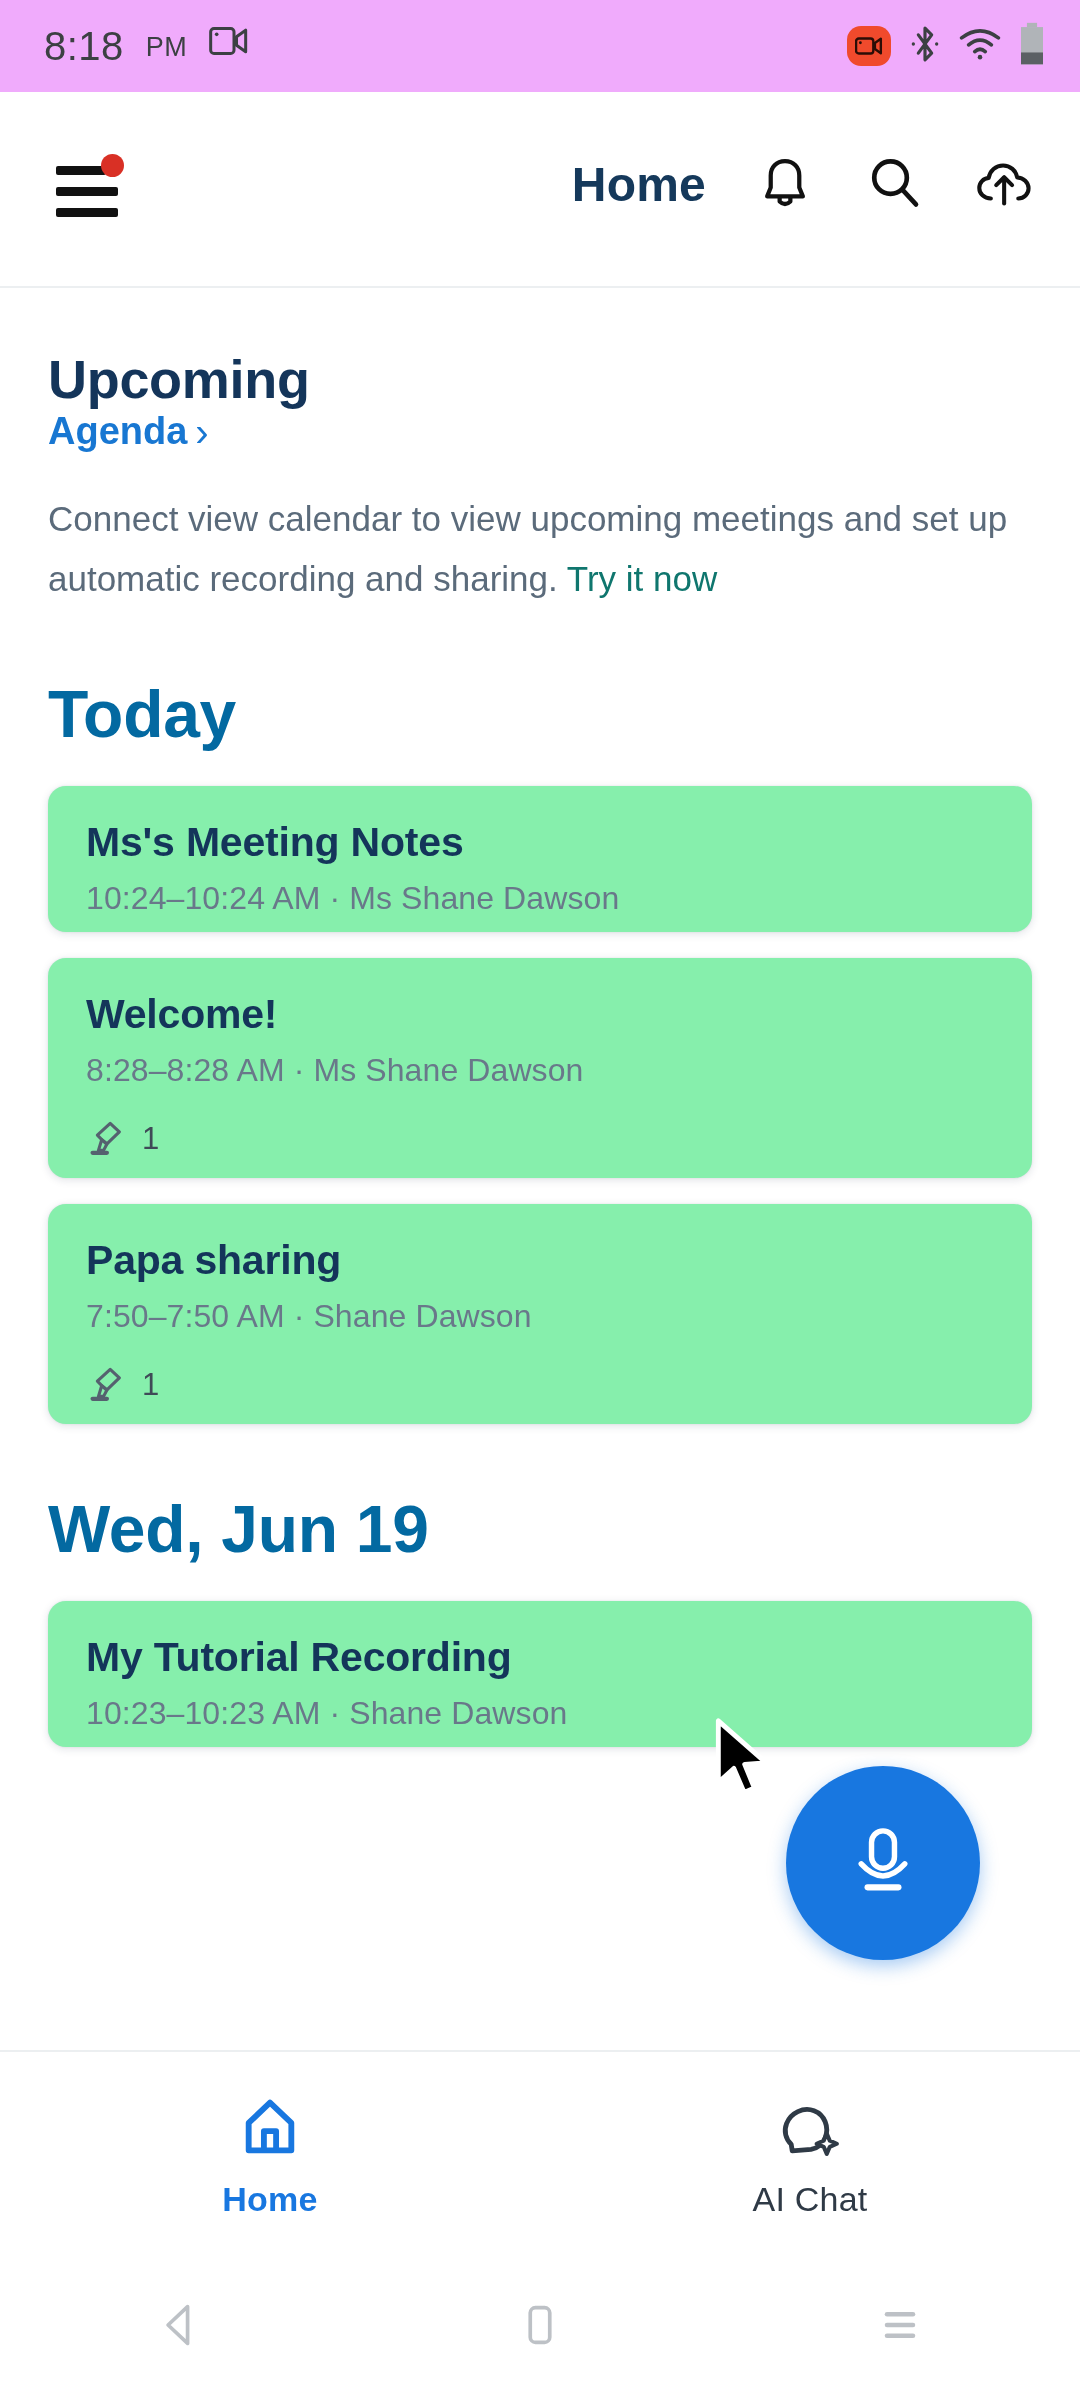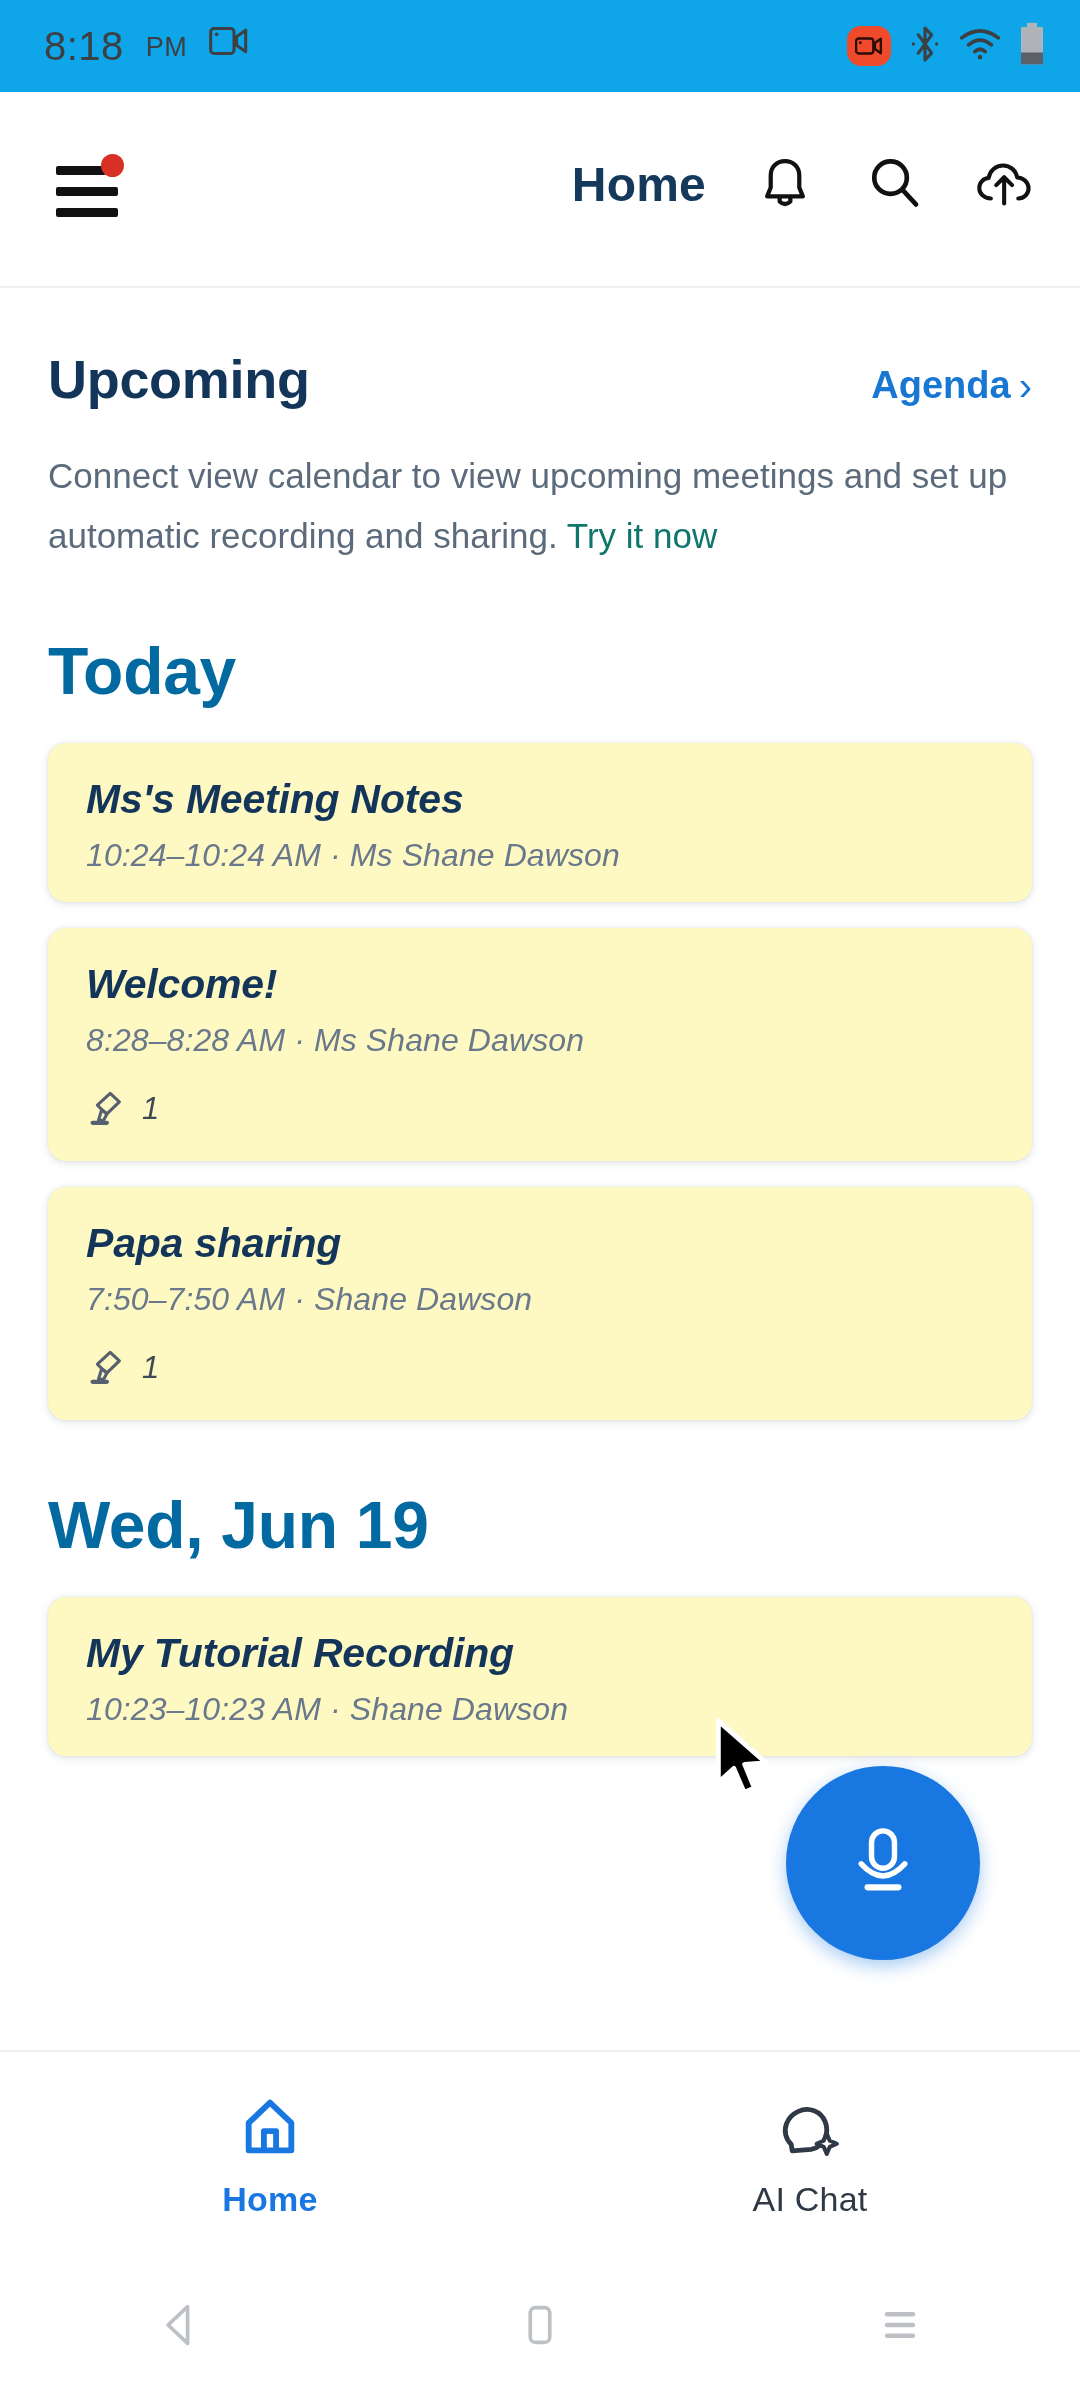--- a/index.html
+++ b/index.html
@@ -8,21 +8,21 @@
     background: #ffffff;
     font-family: "Liberation Sans", sans-serif;
     overflow: hidden;
   }
   .screen { position: relative; width: 1080px; height: 2400px; background: #ffffff; }
 
   
   .status-bar {
     position: absolute; top: 0; left: 0; width: 1080px; height: 92px;
     display: flex; align-items: center; justify-content: space-between;
-    padding: 0 34px 0 44px; background: #0ea5e9;
+    padding: 0 34px 0 44px; background: #f0abfc;
   }
   .status-left { display: flex; align-items: flex-end; gap: 22px; }
   .status-time {
     font-size: 40px; font-weight: 400; color: #3c4043; letter-spacing: 0.5px;
     line-height: 1;
   }
   .status-ampm {
     font-size: 27px; font-weight: 400; color: #3c4043; letter-spacing: .5px;
     position: relative; top: -3px; text-align: right;
   }
@@ -54,21 +54,21 @@
     font-size: 48px; font-weight: 700; color: #15395b; letter-spacing: .2px;
     line-height: 1; position: relative; top: 2px;
   }
   .hicon { width: 62px; height: 62px; display: flex; align-items: center; justify-content: center; }
 
   
   .content { position: absolute; top: 290px; left: 0; width: 1080px; height: 1760px; background: #fff; }
 
   .sec-row {
     display: flex; align-items: baseline; justify-content: space-between;
-    padding: 0 48px; margin-top: 58px;
+    padding: 0 48px; margin-top: 58px; flex-direction: column;
   }
   .sec-title { font-size: 54px; font-weight: 700; color: #14355a; letter-spacing: -.3px; }
   .sec-link {
     display: flex; align-items: center; gap: 8px;
     font-size: 38px; font-weight: 700; color: #1877d2;
   }
   .sec-link .chev { font-size: 40px; font-weight: 400; line-height: 1; }
 
   .blurb {
     padding: 0 48px; margin-top: 36px;
@@ -76,24 +76,23 @@
   }
   .blurb .link { color: #0f766e; text-align: right; }
 
   .day-title {
     padding: 0 48px; margin-top: 67px;
     font-size: 66px; font-weight: 700; color: #0369a1; letter-spacing: -.3px;
   }
 
   .card-list { padding: 0 48px; margin-top: 34px; display: flex; flex-direction: column; gap: 26px; }
   .card {
-    background: #fef9c3; border-radius: 18px;
+    background: #86efac; border-radius: 18px;
     box-shadow: 0 2px 8px rgba(20,40,70,.13), 0 0 2px rgba(20,40,70,.10);
-    padding: 34px 38px 28px 38px;
-    font-style: italic;
+    padding: 34px 38px 15px 38px;
   }
   .card-title {
     font-size: 41px; font-weight: 700; color: #14355a; letter-spacing: -.2px;
     line-height: 1.12;
   }
   .card-meta {
     margin-top: 14px; font-size: 32px; color: #69788a; font-weight: 400;
     letter-spacing: .1px;
   }
   .card-stats { margin-top: 26px; display: flex; align-items: center; gap: 12px; }

